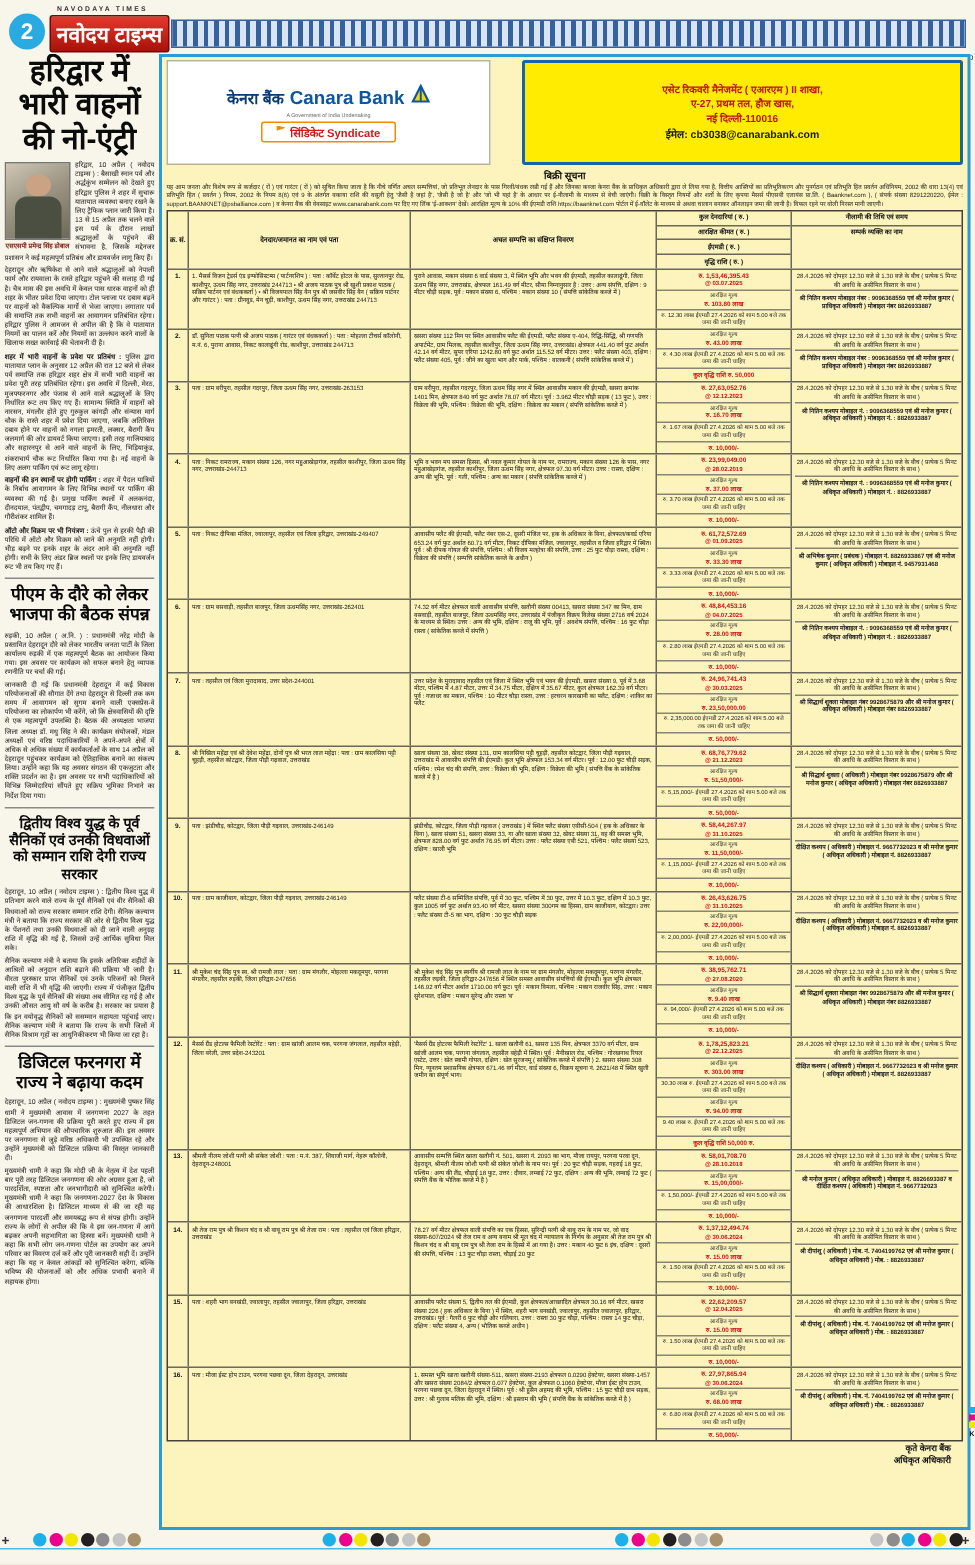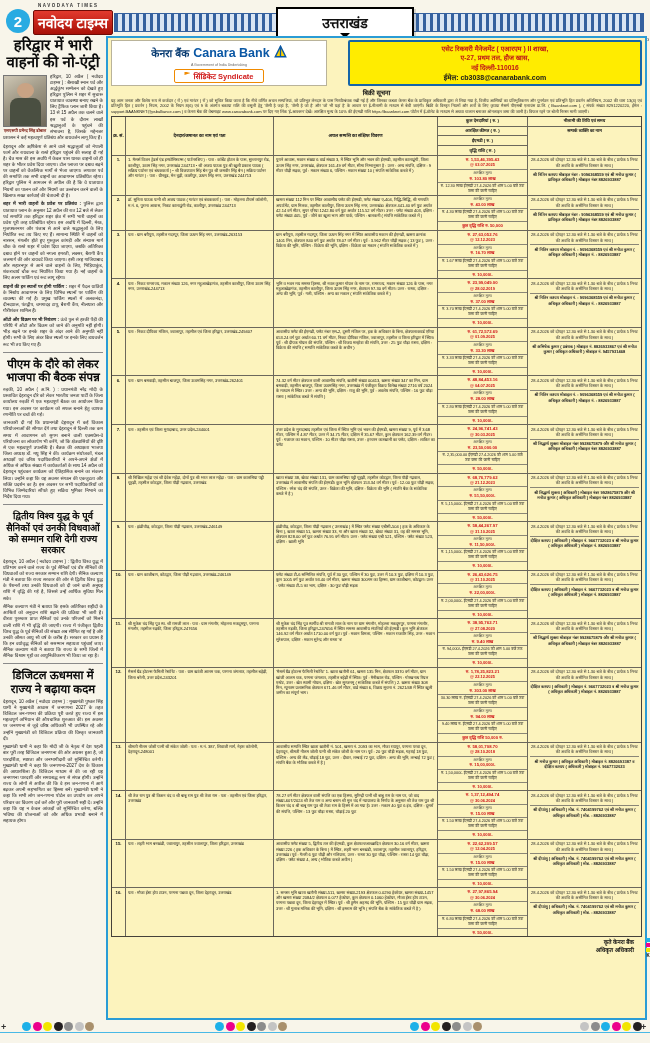--- a/index.html
+++ b/index.html
@@ -15,36 +15,36 @@
   .checker{position:absolute;left:114px;top:13px;width:528px;height:17px;
     background:repeating-linear-gradient(90deg,#35619e 0 3px,#d9e5f3 3px 7px);border:1px solid #35619e;}
   .section-box{position:absolute;left:276px;top:7px;width:134px;height:27px;background:#fff;border:2px solid #000;
     display:flex;align-items:center;justify-content:center;font-weight:800;font-size:14px;box-shadow:2px 2px 0 #00000022;}
   .section-box:after{content:"";position:absolute;left:62px;bottom:-7px;border:5px solid transparent;border-top-color:#000;}
   .date-box{position:absolute;left:492px;top:10px;width:150px;height:21px;background:#fff;border:1px solid #2b5fa3;
     display:flex;align-items:center;justify-content:center;font-size:7.3px;font-weight:bold;color:#5d2109;}
   .reg-top-right{position:absolute;right:1px;top:36px;font-size:6px;color:#444;}
   
   .leftcol{position:absolute;left:3px;top:36px;width:100px;height:978px;overflow:hidden;}
-  .headline-xl{font-size:15px;line-height:1.12;font-weight:800;color:#0b0b0b;text-align:center;margin:1px 0 3px;}
+  .headline-xl{font-size:20px;line-height:1.12;font-weight:800;color:#0b0b0b;text-align:center;margin:1px 0 3px;}
   .headline-md{font-size:11.5px;line-height:1.15;font-weight:800;color:#0b0b0b;text-align:center;margin:5px 0 3px;}
   .headline-sm{font-size:9.5px;line-height:1.2;font-weight:800;color:#0b0b0b;text-align:center;margin:5px 0 3px;}
   .article p{font-size:4.6px;line-height:1.34;text-align:justify;margin:0 0 2.5px;color:#1c1c1c;}
   .article p b{font-weight:800;}
   .photo-wrap{float:left;width:44px;margin:1px 3px 1px 0;}
   .photo{width:44px;height:52px;border:1px solid #777;box-sizing:border-box;position:relative;
     background:linear-gradient(150deg,#cfc7b4 0%,#9d9684 45%,#6e685a 100%);}
   .photo:before{content:"";position:absolute;left:13px;top:7px;width:17px;height:15px;border-radius:50%;background:#c9a384;}
   .photo:after{content:"";position:absolute;left:6px;top:22px;width:31px;height:28px;border-radius:8px 8px 0 0;background:#4a4f41;}
   .caption{font-size:4.3px;font-weight:bold;color:#7c1a10;text-align:center;line-height:1.25;margin-top:1px;}
   .divider{border:none;border-top:1px solid #8a8a8a;margin:4px 0 2px;}
   
   .ad{position:absolute;left:106px;top:36px;width:541px;height:984px;background:#fcf3bd;
     border:2.5px solid #2a9cd5;box-sizing:border-box;padding:2px 3px;overflow:hidden;}
-  .ad-header{display:flex;gap:21px;height:46px;margin-bottom:2px;}
+  .ad-header{display:flex;gap:21px;height:70px;margin-bottom:2px;}
   .logo-box{flex:0 0 216px;background:#fff;border:1px solid #b9b39a;display:flex;flex-direction:column;
     align-items:center;justify-content:center;padding:1px;box-sizing:border-box;}
   .canara-line{display:flex;align-items:center;gap:4px;}
   .canara-hi{color:#0a3d73;font-weight:800;font-size:10.5px;}
   .canara-en{color:#0a57a4;font-weight:800;font-size:12.5px;}
   .canara-tag{font-size:3.6px;color:#666;margin-top:1px;}
   .syndicate{margin-top:2px;border:1.5px solid #f08a00;border-radius:2px;padding:1px 9px;display:flex;gap:3px;align-items:center;background:#fff;}
   .synd-flag{width:6px;height:8px;background:#f08a00;clip-path:polygon(0 0,100% 20%,0 45%,0 100%,0 0);}
   .synd-text{color:#d11a1a;font-weight:700;font-size:7.5px;}
   .addr-box{flex:1;background:#ffec00;border:2px solid #1565a8;border-radius:2px;display:flex;flex-direction:column;
@@ -93,21 +93,20 @@
 </style>
 </head>
 <body>
 
 <div class="page">
 
   <div class="page-circle">2</div>
   <div class="paper-en">NAVODAYA TIMES</div>
   <div class="paper-box">नवोदय टाइम्स</div>
   <div class="checker"></div>
-  <div class="section-box">उत्तराखंड</div>
   <div class="reg-top-right">—o</div>
 
   <div class="leftcol" id="articles">
       <div class="article">
         <div class="headline-xl">हरिद्वार में भारी वाहनों की नो-एंट्री</div>
         <div class="photo-wrap">
           <div class="photo"></div>
           <div class="caption">एसएसपी प्रमेन्द्र सिंह डोबाल</div>
         </div>
         <p>हरिद्वार, 10 अप्रैल ( नवोदय टाइम्स ) : बैसाखी स्नान पर्व और अर्द्धकुंभ सम्मेलन को देखते हुए हरिद्वार पुलिस ने शहर में सुचारू यातायात व्यवस्था बनाए रखने के लिए ट्रैफिक प्लान जारी किया है। 13 से 15 अप्रैल तक चलने वाले इस पर्व के दौरान लाखों श्रद्धालुओं के पहुंचने की संभावना है, जिसके मद्देनजर प्रशासन ने कई महत्वपूर्ण प्रतिबंध और डायवर्जन लागू किए हैं।</p>
@@ -123,21 +122,21 @@
         <p>जानकारी दी गई कि प्रधानमंत्री देहरादून में कई विकास परियोजनाओं की सौगात देंगे तथा देहरादून से दिल्ली तक कम समय में आवागमन को सुगम बनाने वाली एक्सप्रेस-वे परियोजना का लोकार्पण भी करेंगे, जो कि क्षेत्रवासियों की दृष्टि से एक महत्वपूर्ण उपलब्धि है। बैठक की अध्यक्षता भाजपा जिला अध्यक्ष डॉ. मधु सिंह ने की। कार्यक्रम संयोजकों, मंडल अध्यक्षों एवं वरिष्ठ पदाधिकारियों ने अपने-अपने क्षेत्रों में अधिक से अधिक संख्या में कार्यकर्ताओं के साथ 14 अप्रैल को देहरादून पहुंचकर कार्यक्रम को ऐतिहासिक बनाने का संकल्प लिया। उन्होंने कहा कि यह अवसर संगठन की एकजुटता और शक्ति प्रदर्शन का है। इस अवसर पर सभी पदाधिकारियों को विभिन्न जिम्मेदारियां सौंपते हुए सक्रिय भूमिका निभाने का निर्देश दिया गया।</p>
       </div>
       <hr class="divider">
       <div class="article">
         <div class="headline-sm">द्वितीय विश्व युद्ध के पूर्व सैनिकों एवं उनकी विधवाओं को सम्मान राशि देगी राज्य सरकार</div>
         <p>देहरादून, 10 अप्रैल ( नवोदय टाइम्स ) : द्वितीय विश्व युद्ध में प्रतिभाग करने वाले राज्य के पूर्व सैनिकों एवं वीर सैनिकों की विधवाओं को राज्य सरकार सम्मान राशि देगी। सैनिक कल्याण मंत्री ने बताया कि राज्य सरकार की ओर से द्वितीय विश्व युद्ध के पेंशनरों तथा उनकी विधवाओं को दी जाने वाली अनुग्रह राशि में वृद्धि की गई है, जिससे उन्हें आर्थिक सुविधा मिल सके।</p>
         <p>सैनिक कल्याण मंत्री ने बताया कि इसके अतिरिक्त शहीदों के आश्रितों को अनुदान राशि बढ़ाने की प्रक्रिया भी जारी है। वीरता पुरस्कार प्राप्त सैनिकों एवं उनके परिजनों को मिलने वाली राशि में भी वृद्धि की जाएगी। राज्य में पंजीकृत द्वितीय विश्व युद्ध के पूर्व सैनिकों की संख्या अब सीमित रह गई है और उनकी औसत आयु सौ वर्ष के करीब है। सरकार का प्रयास है कि इन वयोवृद्ध सैनिकों को ससम्मान सहायता पहुंचाई जाए। सैनिक कल्याण मंत्री ने बताया कि राज्य के सभी जिलों में सैनिक विश्राम गृहों का आधुनिकीकरण भी किया जा रहा है।</p>
       </div>
       <hr class="divider">
       <div class="article">
-        <div class="headline-md">डिजिटल ऊधमसा में राज्य ने बढ़ाया कदम</div>
+        <div class="headline-md">डिजिटल फरनगरा में राज्य ने बढ़ाया कदम</div>
         <p>देहरादून, 10 अप्रैल ( नवोदय टाइम्स ) : मुख्यमंत्री पुष्कर सिंह धामी ने मुख्यमंत्री आवास में जनगणना 2027 के तहत डिजिटल जन-गणना की प्रक्रिया पूरी करते हुए राज्य में इस महत्वपूर्ण अभियान की औपचारिक शुरुआत की। इस अवसर पर जनगणना से जुड़े वरिष्ठ अधिकारी भी उपस्थित रहे और उन्होंने मुख्यमंत्री को डिजिटल प्रक्रिया की विस्तृत जानकारी दी।</p>
         <p>मुख्यमंत्री धामी ने कहा कि मोदी जी के नेतृत्व में देश पहली बार पूरी तरह डिजिटल जनगणना की ओर अग्रसर हुआ है, जो पारदर्शिता, स्पष्टता और जनभागीदारी को सुनिश्चित करेगी। मुख्यमंत्री धामी ने कहा कि जनगणना-2027 देश के विकास की आधारशिला है। डिजिटल माध्यम से की जा रही यह जनगणना पारदर्शी और समयबद्ध रूप से संपन्न होगी। उन्होंने राज्य के लोगों से अपील की कि वे इस जन-गणना में आगे बढ़कर अपनी सहभागिता का हिस्सा बनें। मुख्यमंत्री धामी ने कहा कि सभी लोग जन-गणना पोर्टल का उपयोग कर अपने परिवार का विवरण दर्ज करें और पूरी जानकारी सही दें। उन्होंने कहा कि यह न केवल आंकड़ों को सुनिश्चित करेगा, बल्कि भविष्य की योजनाओं को और अधिक प्रभावी बनाने में सहायक होगा।</p>
       </div>
     </div>
 
   <div class="ad">
     <div class="ad-header">
       <div class="logo-box">
         <div class="canara-line">
           <span class="canara-hi">केनरा बैंक</span>

